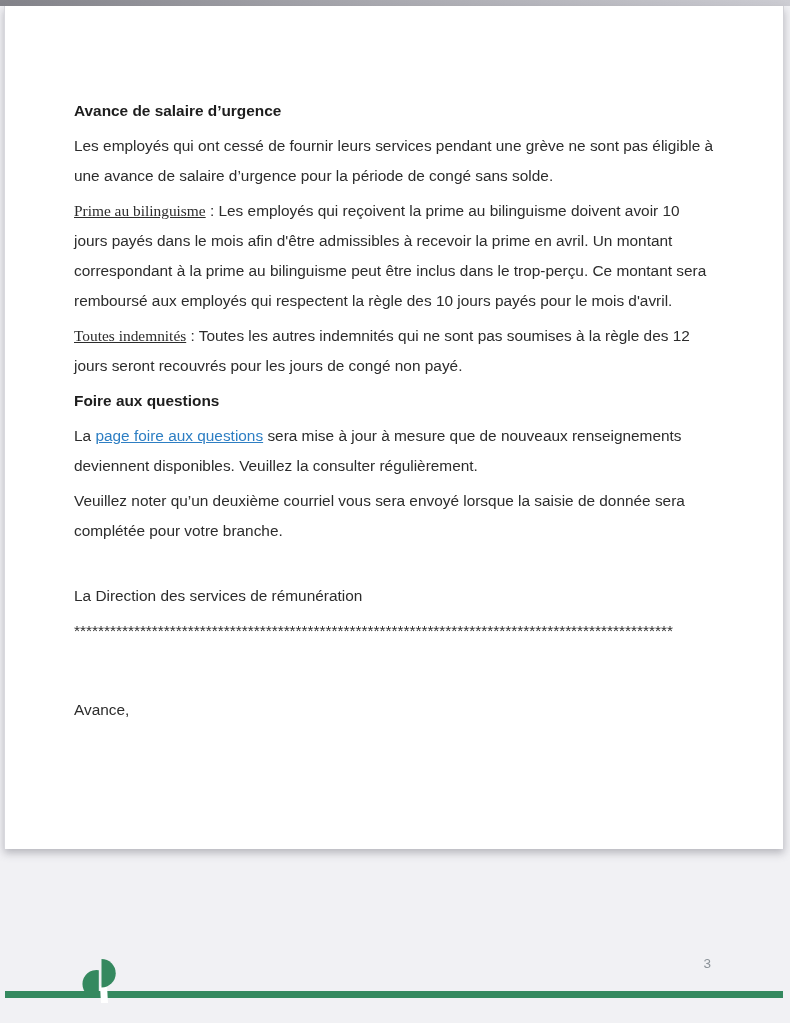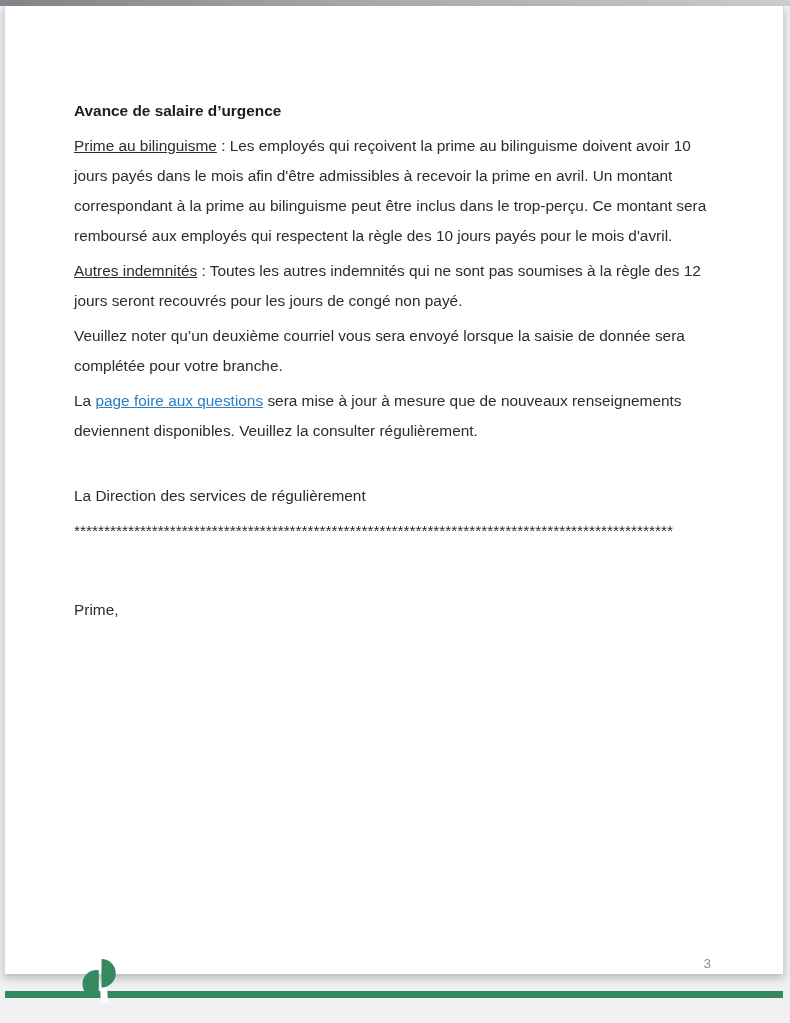--- a/index.html
+++ b/index.html
@@ -7,33 +7,33 @@
     width:790px;height:1023px;
     background:#ededf0;
     font-family:"Liberation Sans","DejaVu Sans",sans-serif;
   }
   .viewport{position:relative;width:790px;height:1023px;background:#f1f1f4;overflow:hidden;}
   .photo-top-edge{
     position:absolute;top:0;left:0;width:100%;height:6px;
     background:linear-gradient(90deg,#84848a 0%,#a8a8ae 45%,#cdcdd3 100%);
   }
   .page{
-    position:absolute;left:4px;top:6px;width:780px;height:968px;
+    position:absolute;left:4px;top:6px;width:780px;height:843px;
     background:#ffffff;
     border-left:1px solid #d8d8dd;border-right:1px solid #d2d2d7;
     box-shadow:0 4px 8px rgba(110,110,122,0.45);
     box-sizing:border-box;
   }
   .content{
     padding:90px 67px 0 69px;
     font-size:15.4px;line-height:30px;color:#2c2c2c;
   }
   .content p{margin:0 0 5px 0;}
   p.h{font-weight:bold;color:#1d1d1d;}
-  .u{text-decoration:underline;}
+  .u{text-decoration:underline;font-family:Liberation Serif, serif;}
   a.link{color:#2d7ec3;text-decoration:underline;cursor:pointer;}
   .gap1{height:30px;}
   .gap2{height:44px;}
   .stars{letter-spacing:0;white-space:nowrap;overflow:hidden;}
   .page-number{
     position:absolute;top:950px;right:72px;
     font-size:13.5px;line-height:16px;color:#8b9298;
   }
   .footer-line{
     position:absolute;left:0;right:0;top:985px;height:7px;
@@ -45,42 +45,44 @@
 <body>
 
 <div class="viewport">
   <div class="photo-top-edge"></div>
 
   <div class="page">
     <div class="content">
 
       <p class="h">Avance de salaire d’urgence</p>
 
+      <p>Les employés qui ont cessé de fournir leurs services pendant une grève ne sont pas éligible à une avance de salaire d’urgence pour la période de congé sans solde.</p>
 
 
       <p><span class="u">Prime au bilinguisme</span><span> : Les employés qui reçoivent la prime au bilinguisme doivent avoir 10 jours payés dans le mois afin d'être admissibles à recevoir la prime en avril. Un montant correspondant à la prime au bilinguisme peut être inclus dans le trop-perçu. Ce montant sera remboursé aux employés qui respectent la règle des 10 jours payés pour le mois d'avril.</span></p>
 
-      <p><span class="u">Autres indemnités</span><span> : Toutes les autres indemnités qui ne sont pas soumises à la règle des 12 jours seront recouvrés pour les jours de congé non payé.</span></p>
+      <p><span class="u">Toutes indemnités</span><span> : Toutes les autres indemnités qui ne sont pas soumises à la règle des 12 jours seront recouvrés pour les jours de congé non payé.</span></p>
 
+      <p class="h">Foire aux questions</p>
+
+      <p><span>La </span><a class="link">page foire aux questions</a><span> sera mise à jour à mesure que de nouveaux renseignements deviennent disponibles. Veuillez la consulter régulièrement.</span></p>
 
       <p>Veuillez noter qu’un deuxième courriel vous sera envoyé lorsque la saisie de donnée sera complétée pour votre branche.</p>
-
-      <p><span>La </span><a class="link">page foire aux questions</a><span> sera mise à jour à mesure que de nouveaux renseignements deviennent disponibles. Veuillez la consulter régulièrement.</span></p>
 
 
 
       <div class="gap1"></div>
 
-      <p>La Direction des services de régulièrement</p>
+      <p>La Direction des services de rémunération</p>
 
       <p class="stars">****************************************************************************************************</p>
 
       <div class="gap2"></div>
 
-      <p>Prime,</p>
+      <p>Avance,</p>
 
     </div>
 
     <div class="page-number">3</div>
 
     <div class="footer-line"></div>
 
     <svg class="logo" viewBox="0 0 40 48" aria-hidden="true">
       <polygon points="20,30 27,30 28,47 21,47" fill="#ffffff"></polygon>
       <path d="M18.8,14.2 A14,14 0 1 0 18.8,41.8 Z" fill="#35895f"></path>

